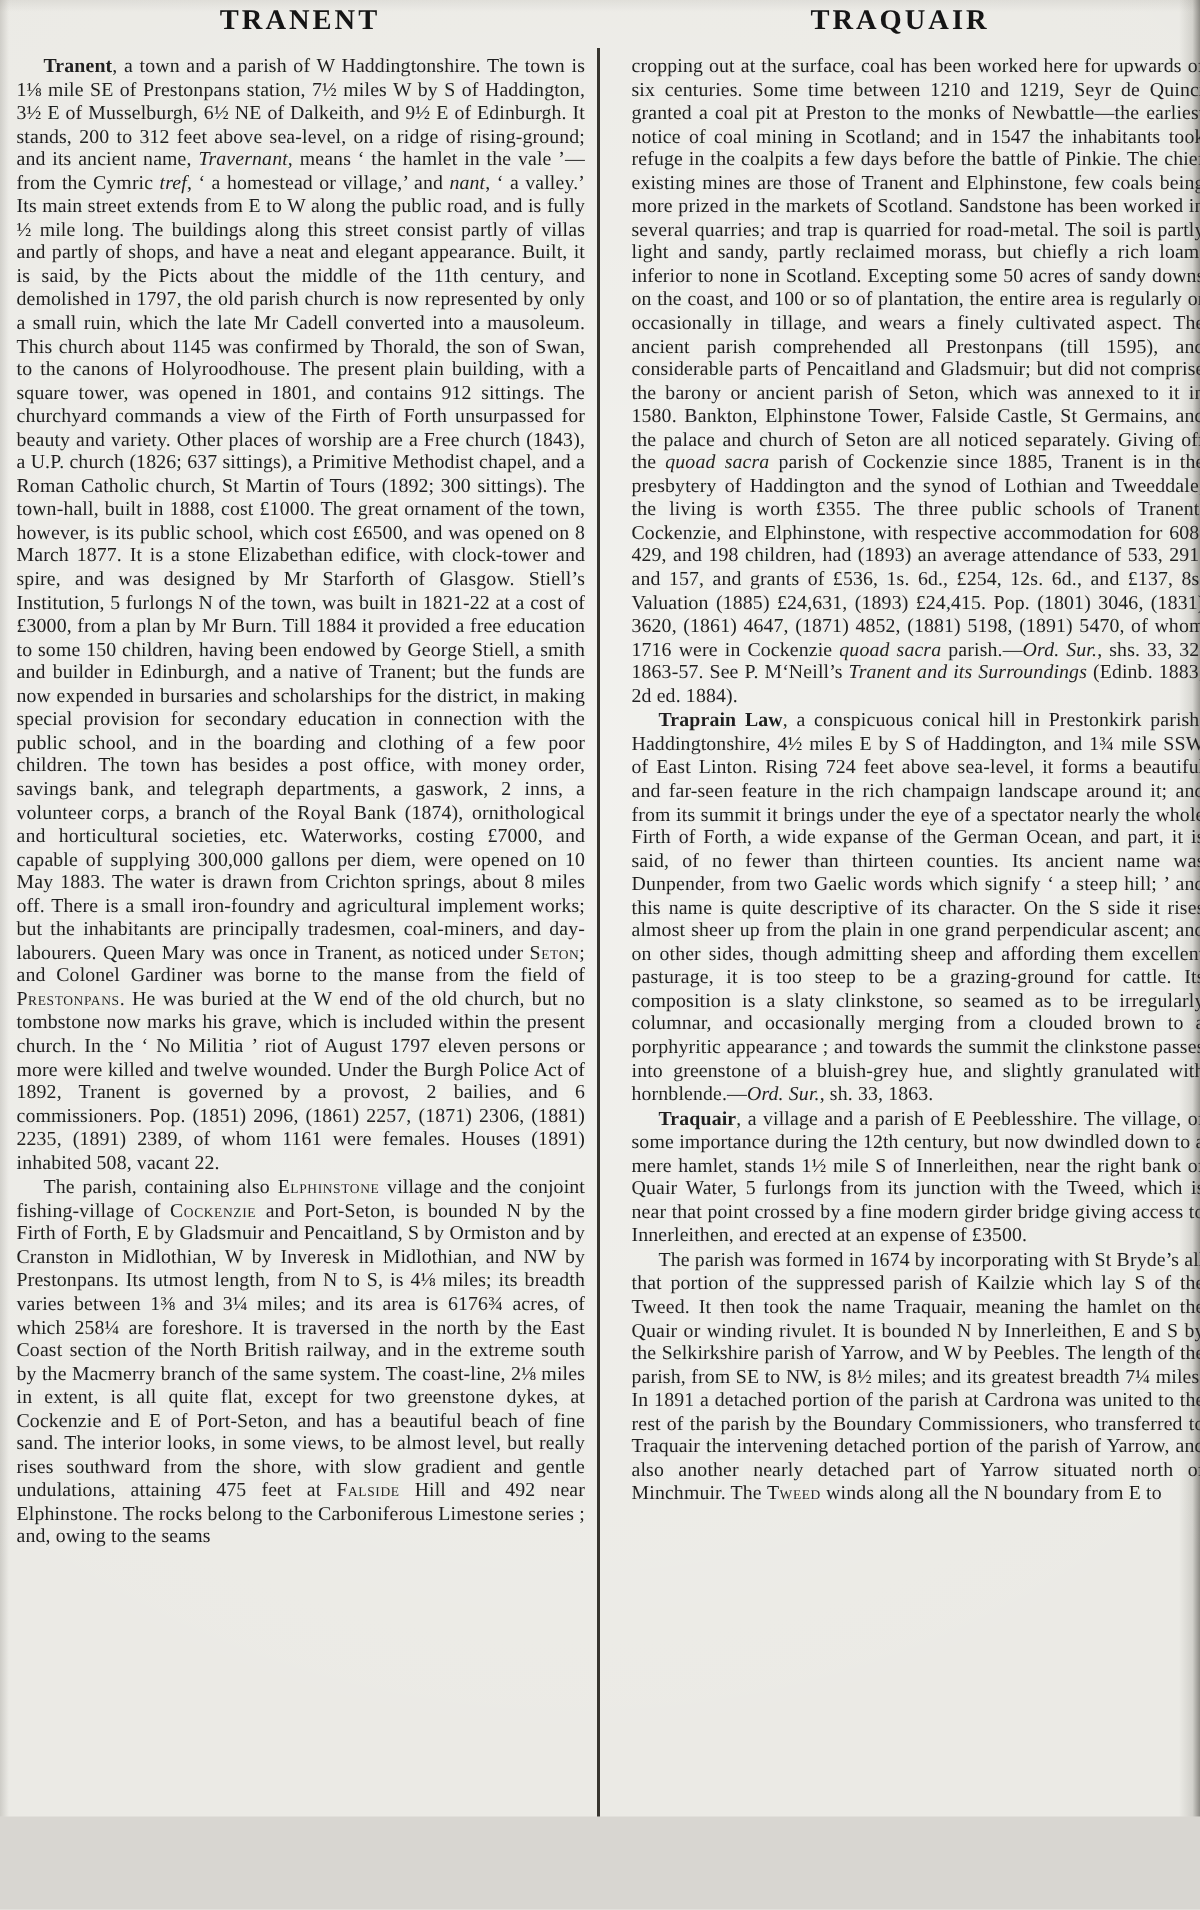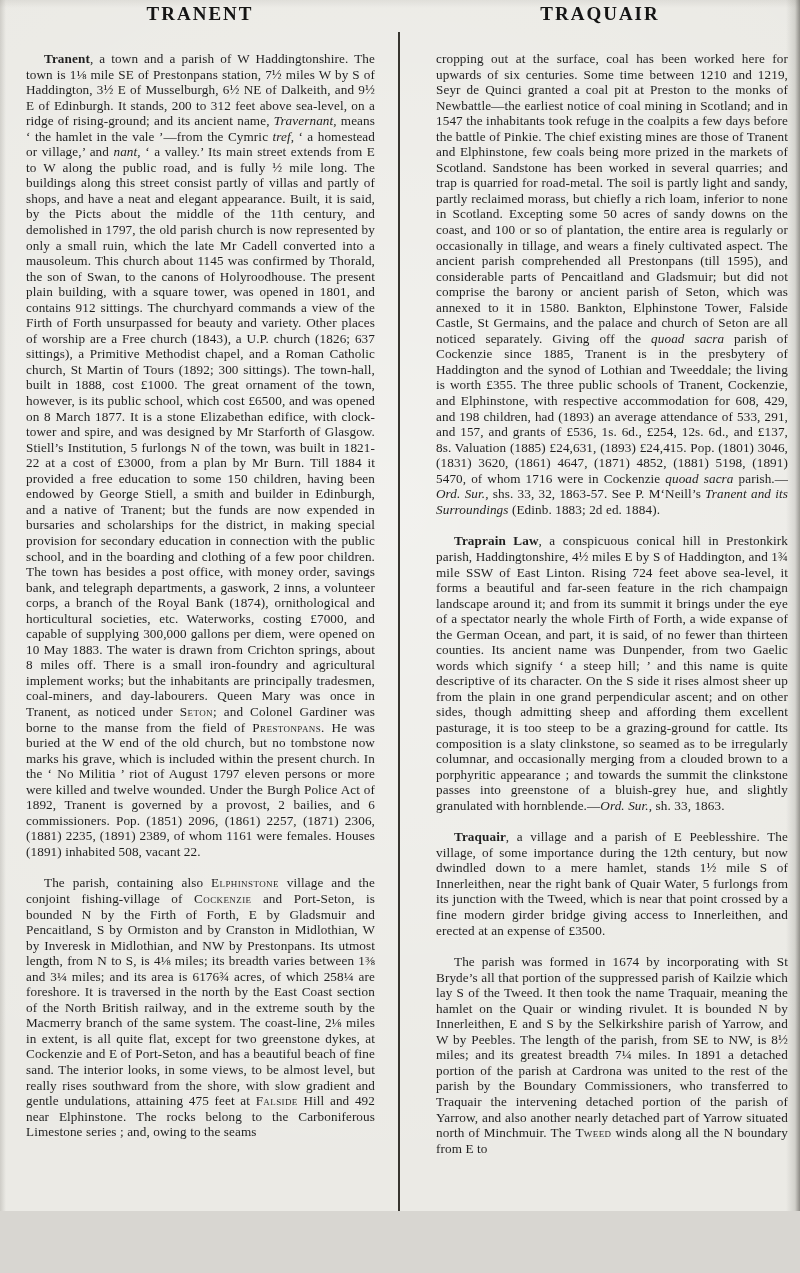--- a/index.html
+++ b/index.html
@@ -45,21 +45,21 @@
     top: 35px;
     height: 1218px;
     overflow: hidden;
     text-align: justify;
     font-size: 13.2px;
     line-height: 15.55px;
     letter-spacing: 0.1px;
   }
   .col-left  { left: 10px;  width: 381px; }
   .col-right { left: 420px; width: 384px; }
-  .col p.para { margin: 16px; text-indent: 18px; }
+  .col p.para { margin: 1px; text-indent: 18px; }
   .col p.para.cont { text-indent: 0; }
   .b  { font-weight: bold; }
   .i  { font-style: italic; }
   .sc { font-variant: small-caps; letter-spacing: 0.4px; }
   .page-number {
     position: absolute;
     left: 57px;
     top: 1246px;
     font-size: 14.5px;
     color: #1c1c1c;

